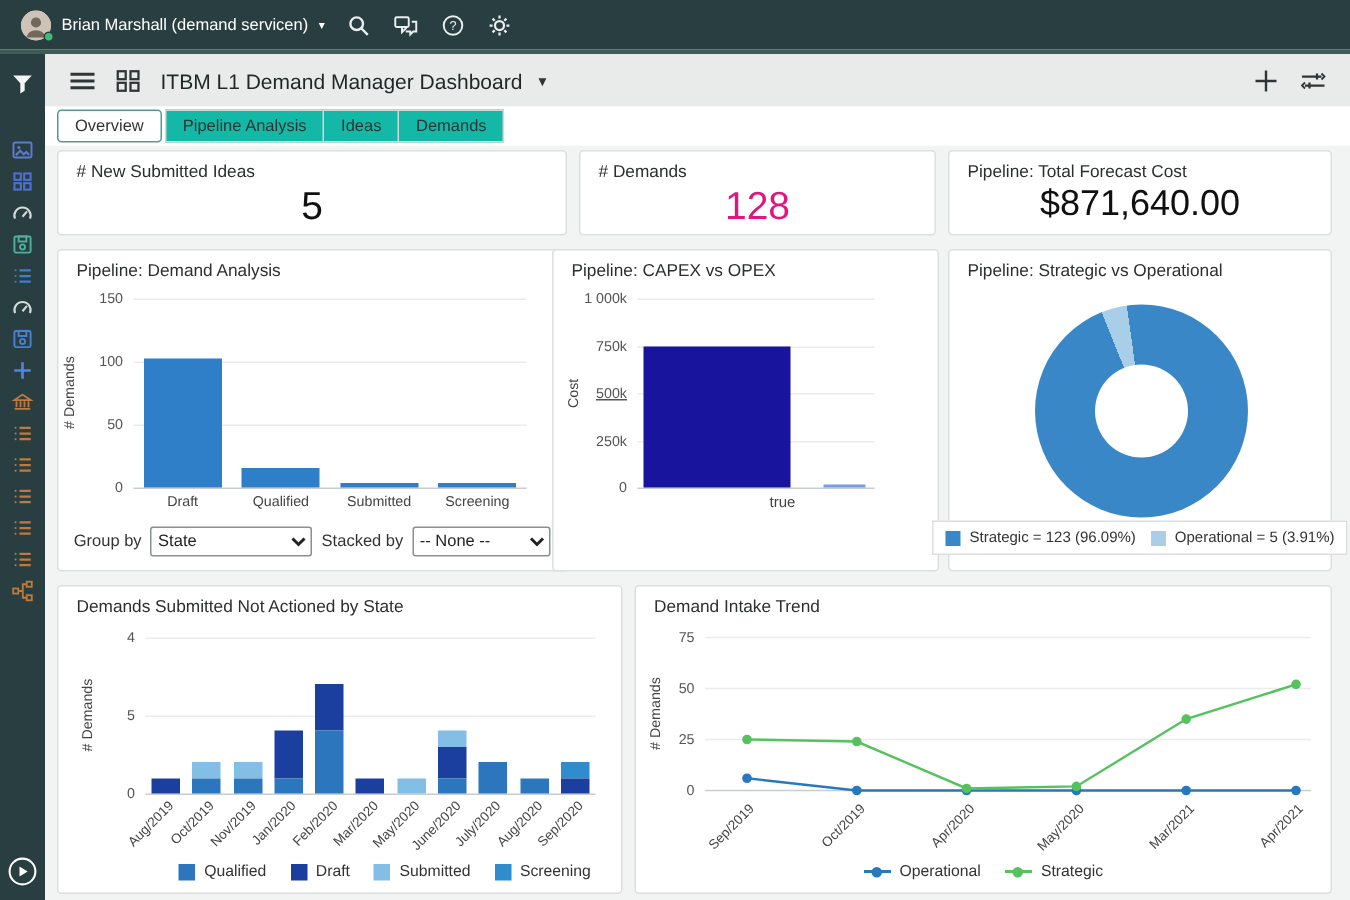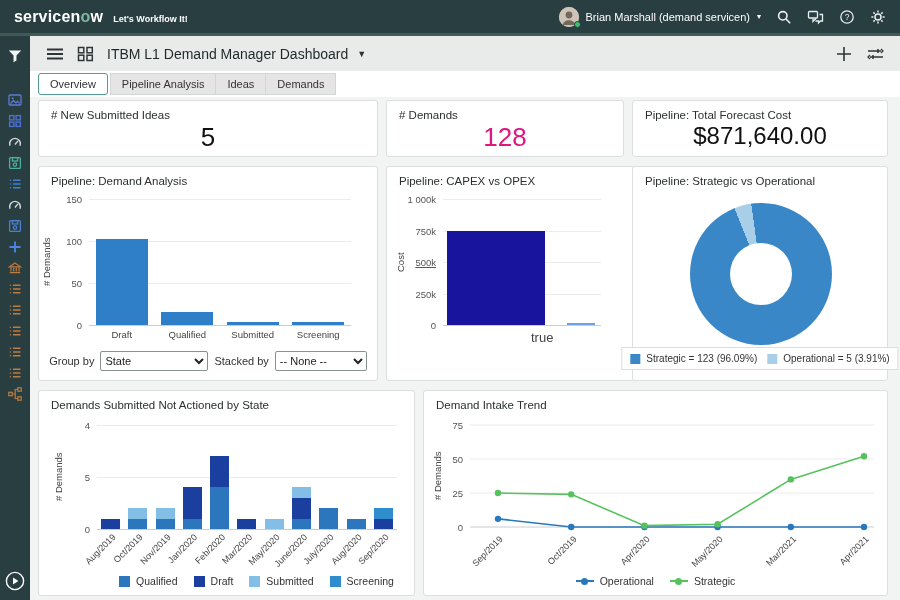--- a/index.html
+++ b/index.html
@@ -25,21 +25,21 @@
 .side-ic.first{margin-top:11px;margin-bottom:24px;width:18px;height:18px}
 .sidebar-bottom{position:absolute;bottom:7px;left:3px;width:24px;height:24px;color:#fff;cursor:pointer}
 
 .navrow{position:absolute;top:36px;left:30px;width:870px;height:35px;background:#e9ebeb;display:flex;align-items:center;padding:0 16px;gap:13px;z-index:3}
 .nav-title{font-size:14px;color:#1f2727}
 .nav-caret{font-size:9px;color:#333;margin-left:-4px}
 .spacer{flex:1}
 .nicon{display:inline-flex;color:#333;cursor:pointer}
 
 .tabrow{position:absolute;top:71px;left:30px;width:870px;height:26px;background:#fff;display:flex;align-items:center;padding-left:8px;z-index:3}
-.tab{font-size:11px;color:#333;padding:4px 11px;background:#e5e5e5;border:1px solid #d2d6d6;border-left:none;cursor:pointer}
+.tab{font-size:11px;color:#333;padding:4px 11px;background:#14b8a6;border:1px solid #d2d6d6;border-left:none;cursor:pointer}
 .tab:nth-child(2){border-left:1px solid #d2d6d6}
 .tab.active{background:#fff;border:1.5px solid #4f9d8e;border-radius:3px;border-left:1.5px solid #4f9d8e;margin-right:2px}
 .contentbg{position:absolute;top:97px;left:30px;width:870px;height:503px;background:#f2f4f4}
 
 .card{position:absolute;background:#fff;border:1px solid #dcdedf;border-radius:3px}
 .card-title{font-size:11.5px;color:#2b2f2f;padding:8px 12px 3px}
 .kpi-value{position:absolute;left:0;right:0;top:21px;text-align:center;font-size:26px;color:#101010}
 .chart-mount{position:absolute;left:0;right:0;top:24px;bottom:0}
 .plot{position:absolute}
 .gline{position:absolute;left:0;right:0;height:1px;background:#ececec}
@@ -56,30 +56,26 @@
 .legend-plain{position:absolute;bottom:8px;left:0;right:0;display:flex;justify-content:center;gap:16px;font-size:10.5px;color:#333;white-space:nowrap}
 .leg-item{display:flex;align-items:center}
 .sq{display:inline-block;width:11px;height:11px;margin-right:6px}
 .linedot{position:relative;display:inline-block;width:18px;height:9px;margin-right:6px}
 .linedot .ln{position:absolute;left:0;right:0;top:3.5px;height:2px}
 .linedot .dt{position:absolute;left:5.5px;top:1px;width:7px;height:7px;border-radius:50%}
 .donut{position:absolute;border-radius:50%}
 .donut-hole{position:absolute;background:#fff;border-radius:50%}
 .xlabs{position:absolute;overflow:visible}
 .xlab45{position:absolute;top:3px;transform:rotate(-45deg);transform-origin:100% 0;font-size:9px;color:#444;white-space:nowrap}
-.xfixed{position:absolute;font-size:13px;color:#444;white-space:nowrap}
+.xfixed{position:absolute;font-size:10px;color:#444;white-space:nowrap}
 </style>
 </head>
 <body>
 
 <div class="header">
-  <div class="logo">
-    <span class="logo-text"><span>servicen</span><span class="logo-o">o</span><span>w</span></span>
-    <span class="tagline">Let's Workflow It!</span>
-  </div>
   <div class="header-right">
     <div class="user-menu">
       <span class="avatar">
         <svg viewBox="0 0 20 20">
             <circle cx="10" cy="10" r="10" fill="#cdc3b7"></circle>
             <circle cx="10" cy="8" r="3.4" fill="#74685d"></circle>
             <path d="M3.5 18a6.8 6.8 0 0 1 13 0z" fill="#74685d"></path>
           </svg>
         <span class="dot"></span>
       </span>
@@ -308,21 +304,21 @@
         <div class="xcell">Screening</div>
       </div>
     </div>
   <div class="ctlrow">
     <span>Group by</span>
     <select style="width:108px"><option>State</option></select>
     <span>Stacked by</span>
     <select style="width:92px"><option>-- None --</option></select>
   </div>
 </div>
-<div class="card" style="left:386px;top:166px;width:258px;height:215px">
+<div class="card" style="left:368px;top:166px;width:258px;height:215px">
   <div class="card-title">Pipeline: CAPEX vs OPEX</div>
   <div class="chart-mount">
       <div class="plot" style="left: 56px; top: 8px; width: 158px; height: 126px;">
         <div class="gline zero" style="top: 126px;"></div>
         <div class="ytick" style="top: 121px;">0</div>
         <div class="gline" style="top: 94.5px;"></div>
         <div class="ytick" style="top: 89.5px;">250k</div>
         <div class="gline" style="top: 63px;"></div>
         <div class="ytick" style="top: 58px; text-decoration: underline;">500k</div>
         <div class="gline" style="top: 31.5px;"></div>

